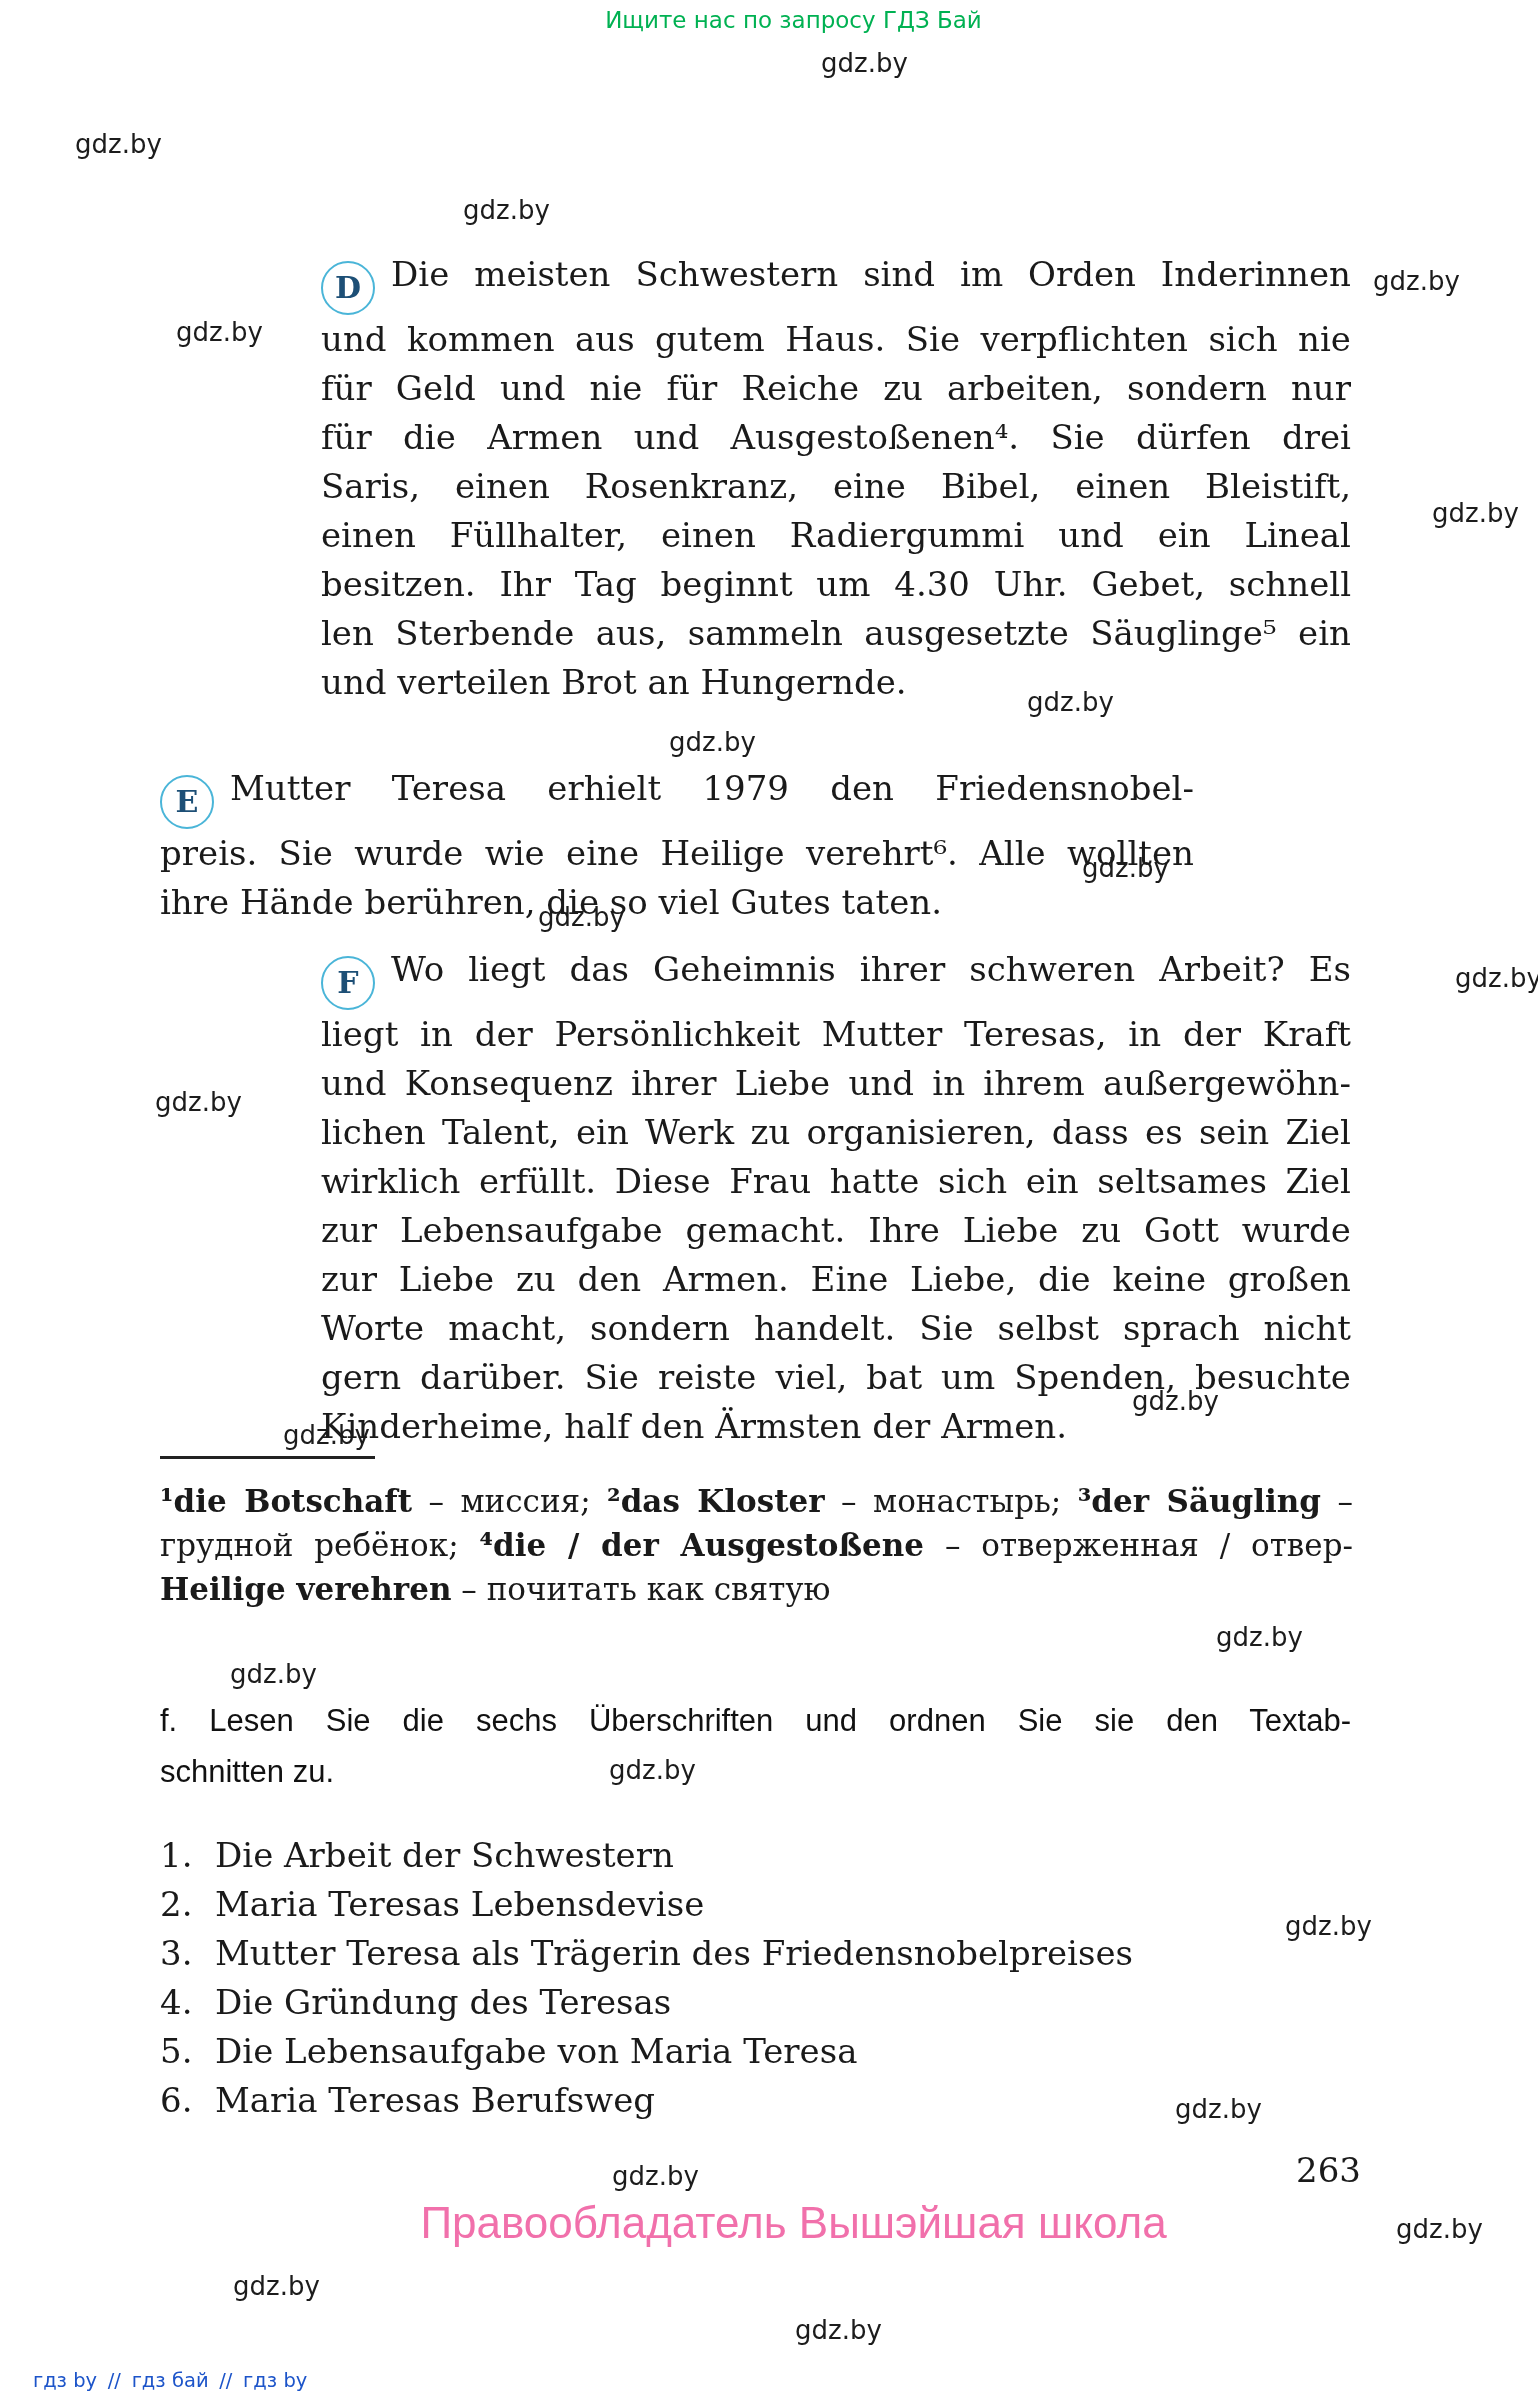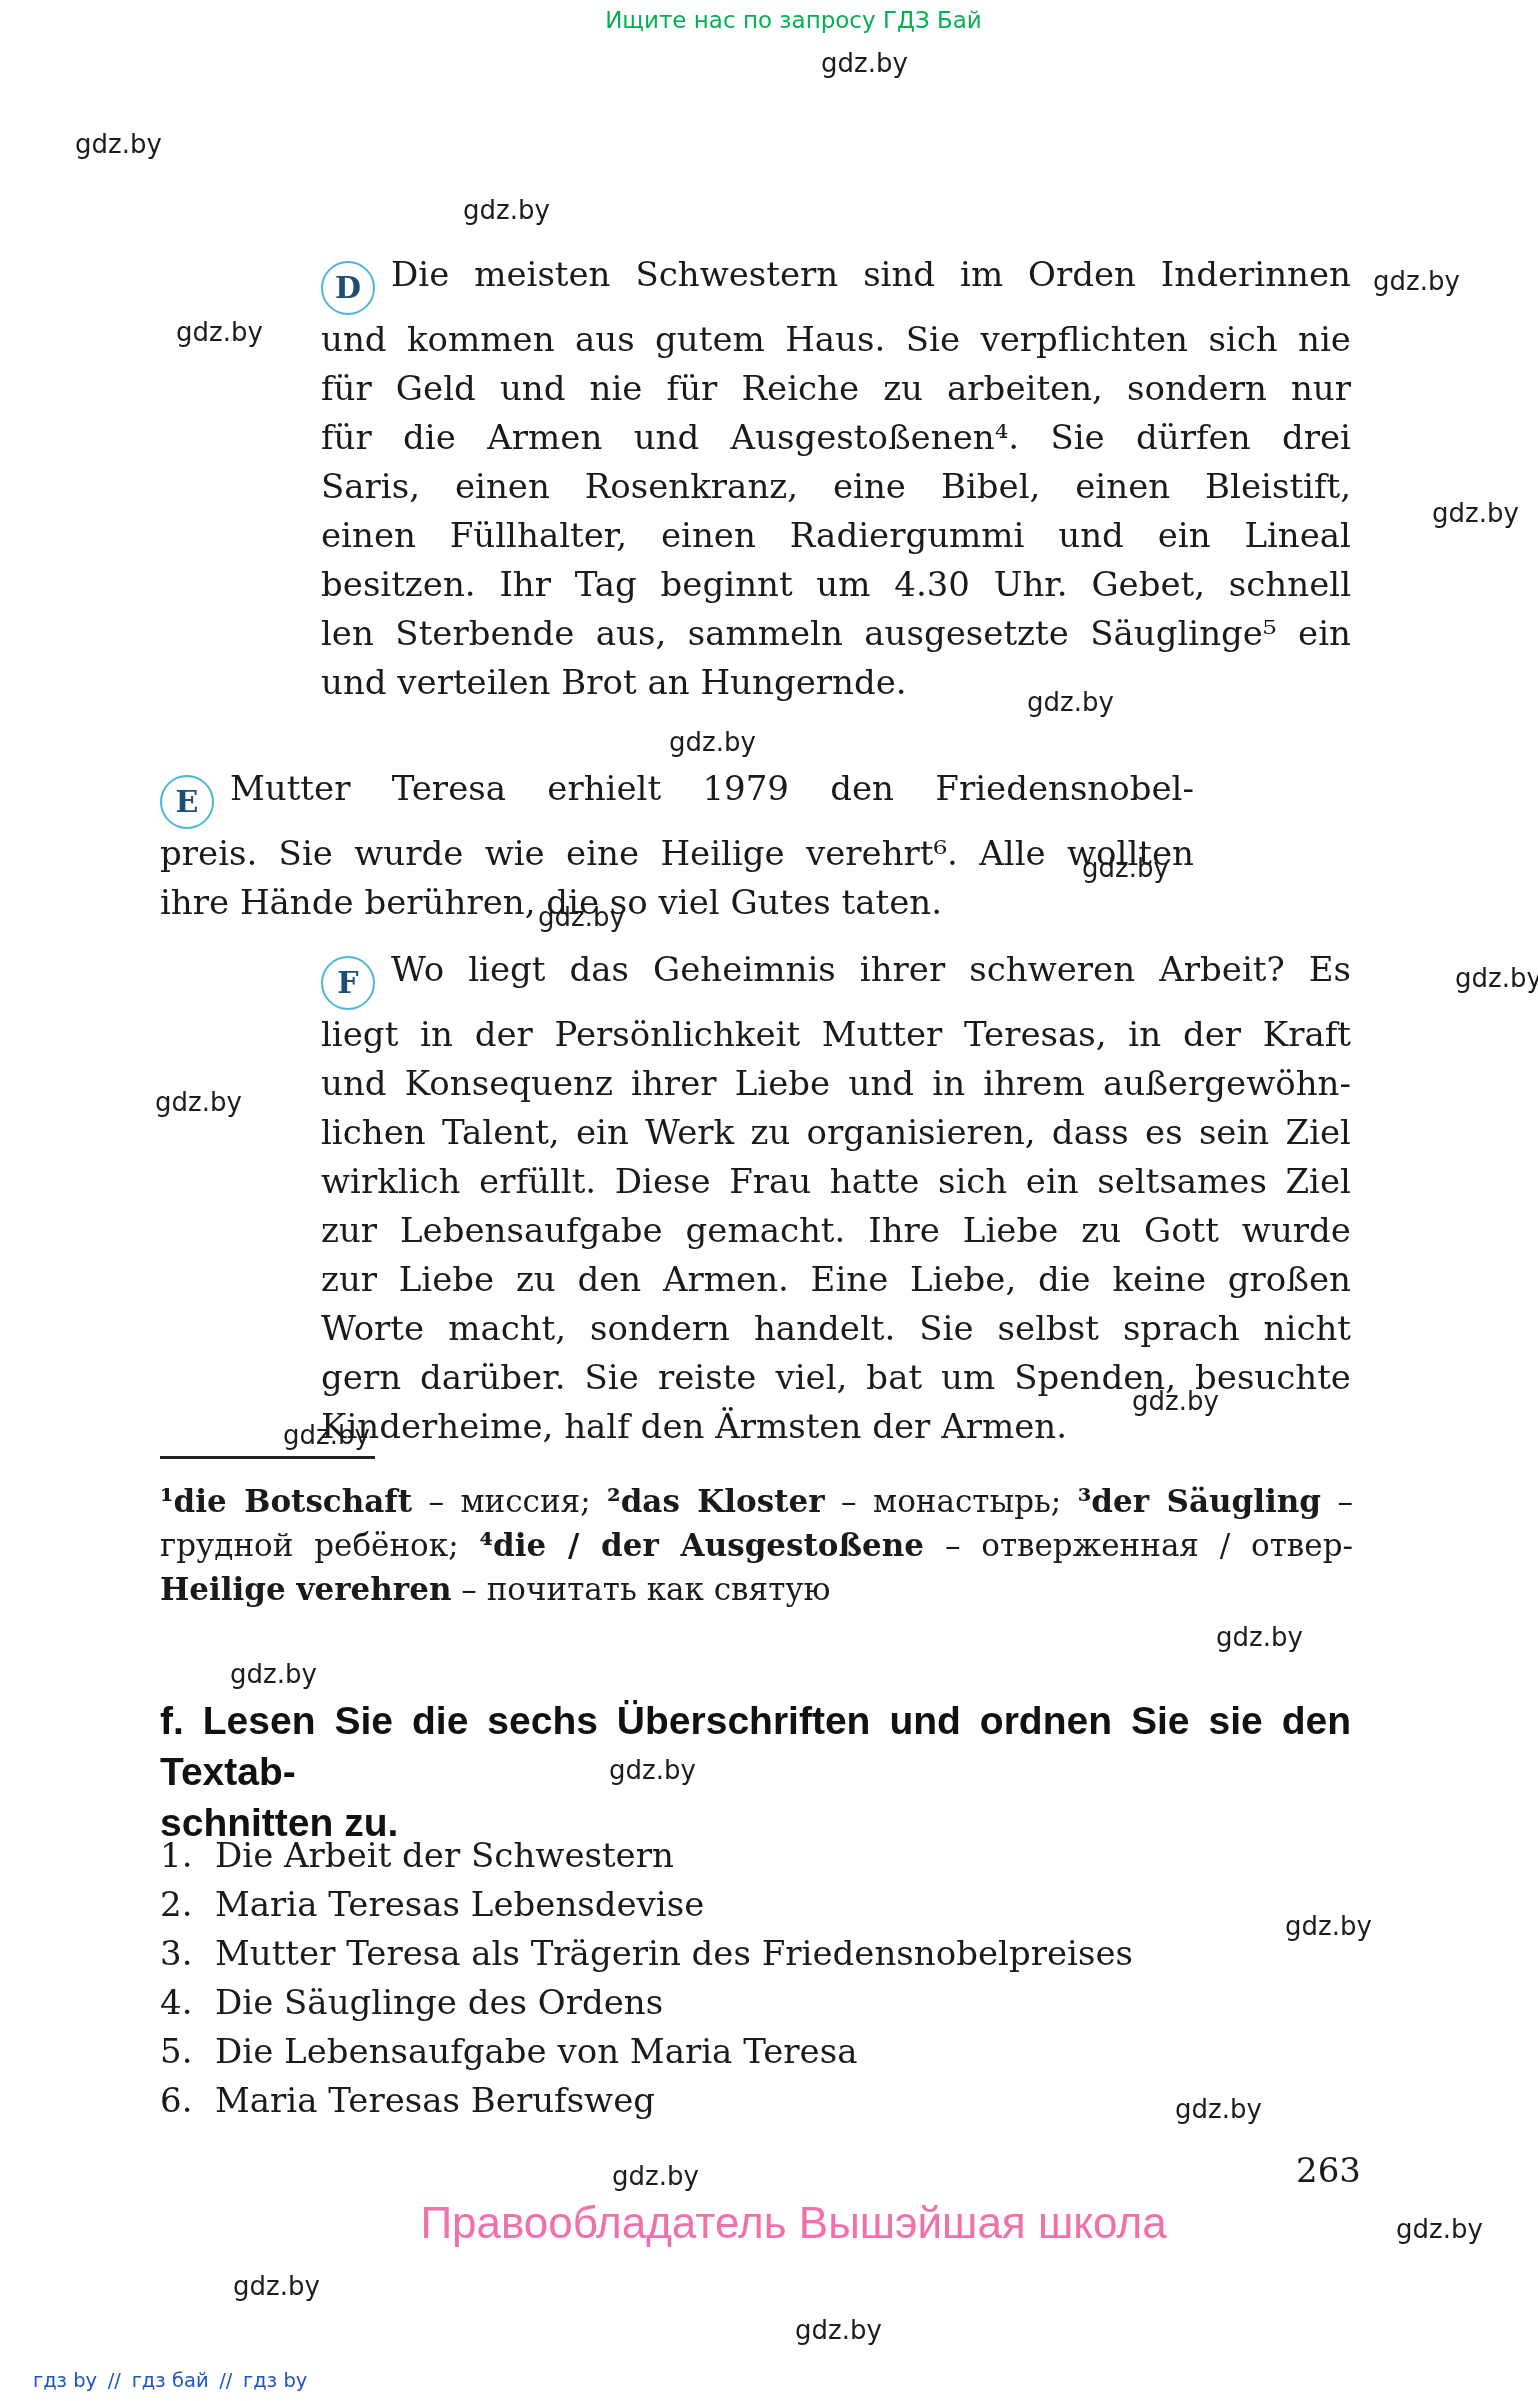--- a/index.html
+++ b/index.html
@@ -60,22 +60,22 @@
     width: 215px; height: 2.7px;
     background: #222222;
   }
 
   .footnotes { position: absolute; font-size: 31px; line-height: 44px; }
   .footnotes b { font-weight: bold; }
 
   .exercise {
     position: absolute;
     font-family: "Liberation Sans", sans-serif;
-    font-weight: bold;
-    font-size: 39px;
+    font-weight: normal;
+    font-size: 31px;
     line-height: 51px;
     color: #111111;
   }
 
   .headings { position: absolute; font-size: 34px; line-height: 49px; }
   .num { display: inline-block; width: 55px; }
 
   .pageno { position: absolute; font-size: 34px; }
 
   .copyright {
@@ -188,21 +188,21 @@
 
   <section class="exercise" style="left:136px;top:1695px;width:1191px">
       <div class="line jl">f. Lesen Sie die sechs Überschriften und ordnen Sie sie den Textab-</div>
       <div class="line last">schnitten zu.</div>
     </section>
 
   <section class="headings" style="left:136px;top:1831px;width:1259px">
       <div class="list-row"><span class="num">1.</span><span>Die Arbeit der Schwestern</span></div>
       <div class="list-row"><span class="num">2.</span><span>Maria Teresas Lebensdevise</span></div>
       <div class="list-row"><span class="num">3.</span><span>Mutter Teresa als Trägerin des Friedensnobelpreises</span></div>
-      <div class="list-row"><span class="num">4.</span><span>Die Säuglinge des Ordens</span></div>
+      <div class="list-row"><span class="num">4.</span><span>Die Gründung des Teresas</span></div>
       <div class="list-row"><span class="num">5.</span><span>Die Lebensaufgabe von Maria Teresa</span></div>
       <div class="list-row"><span class="num">6.</span><span>Maria Teresas Berufsweg</span></div>
     </section>
 
   <div class="pageno" style="left:1272px;top:2150px">263</div>
 
   <div class="copyright">Правообладатель Вышэйшая школа</div>
 
   <div class="footer-links">
     <span class="flink">гдз by</span><span class="fsep">//</span><span class="flink">гдз бай</span><span class="fsep">//</span><span class="flink">гдз by</span>

